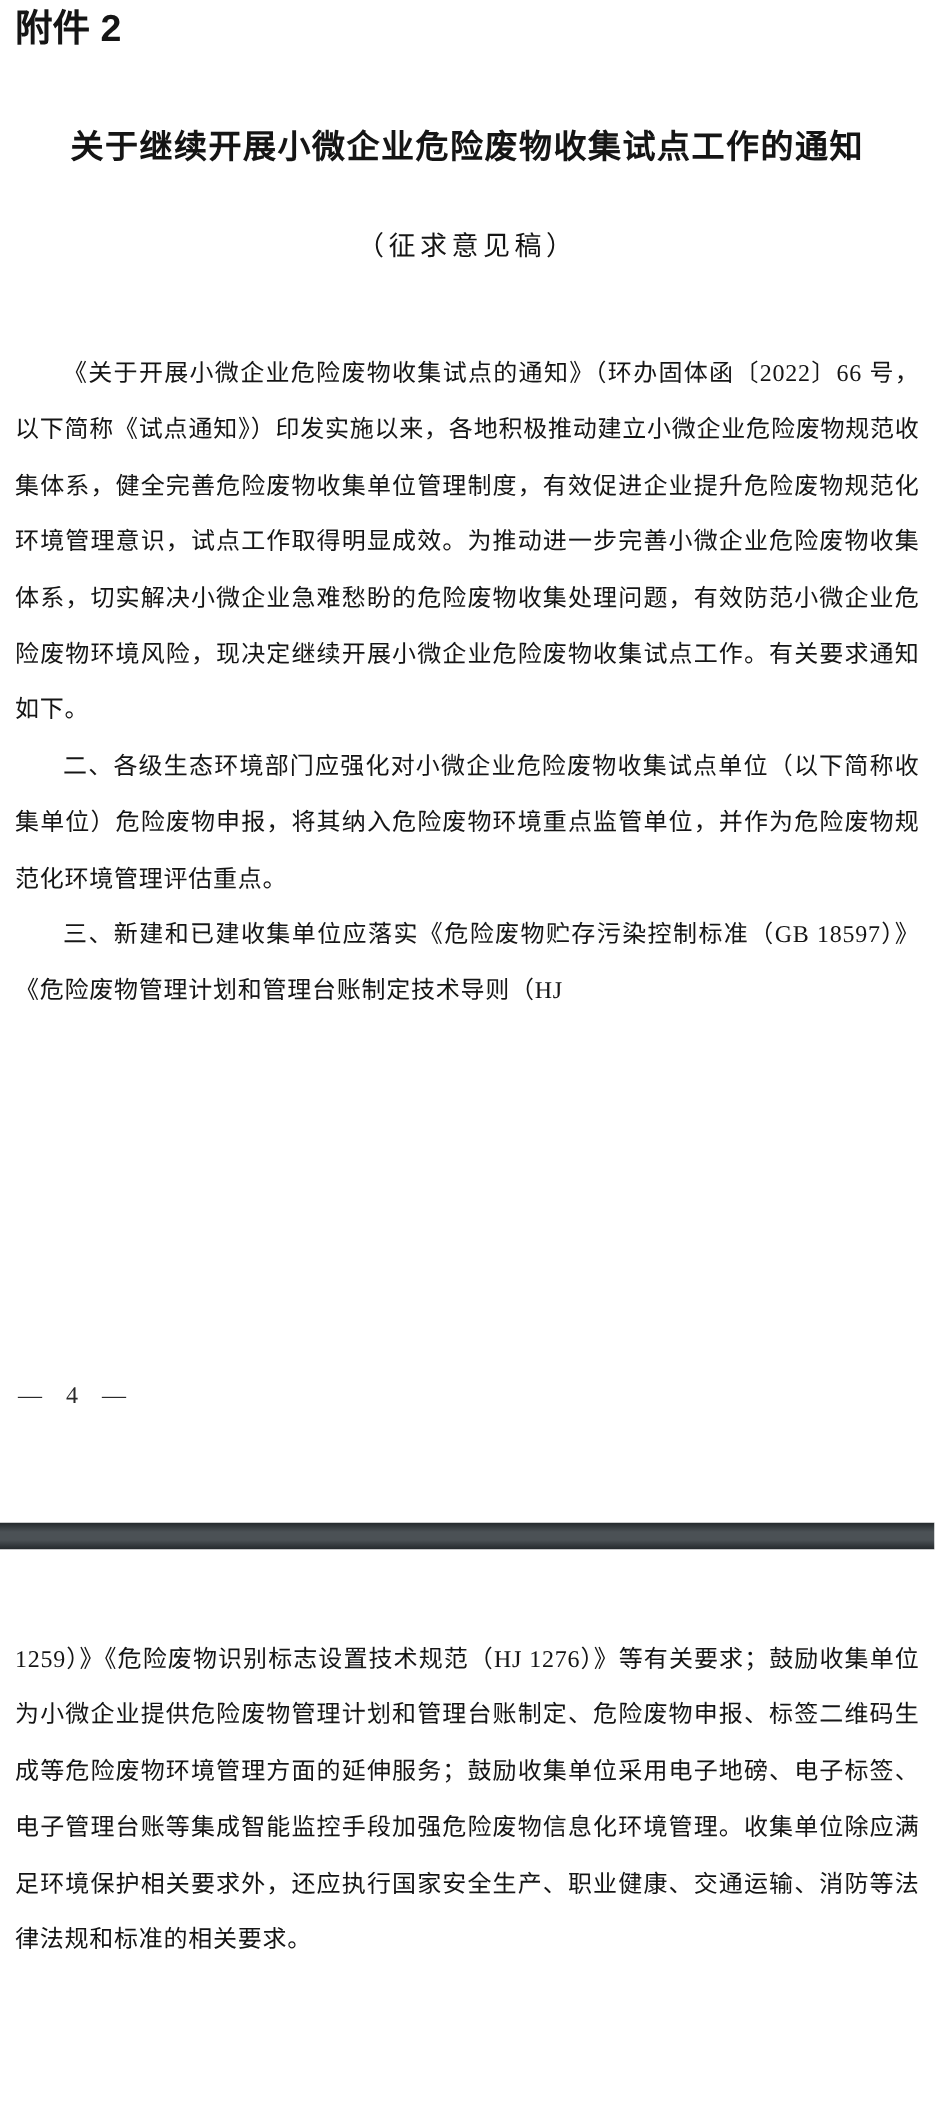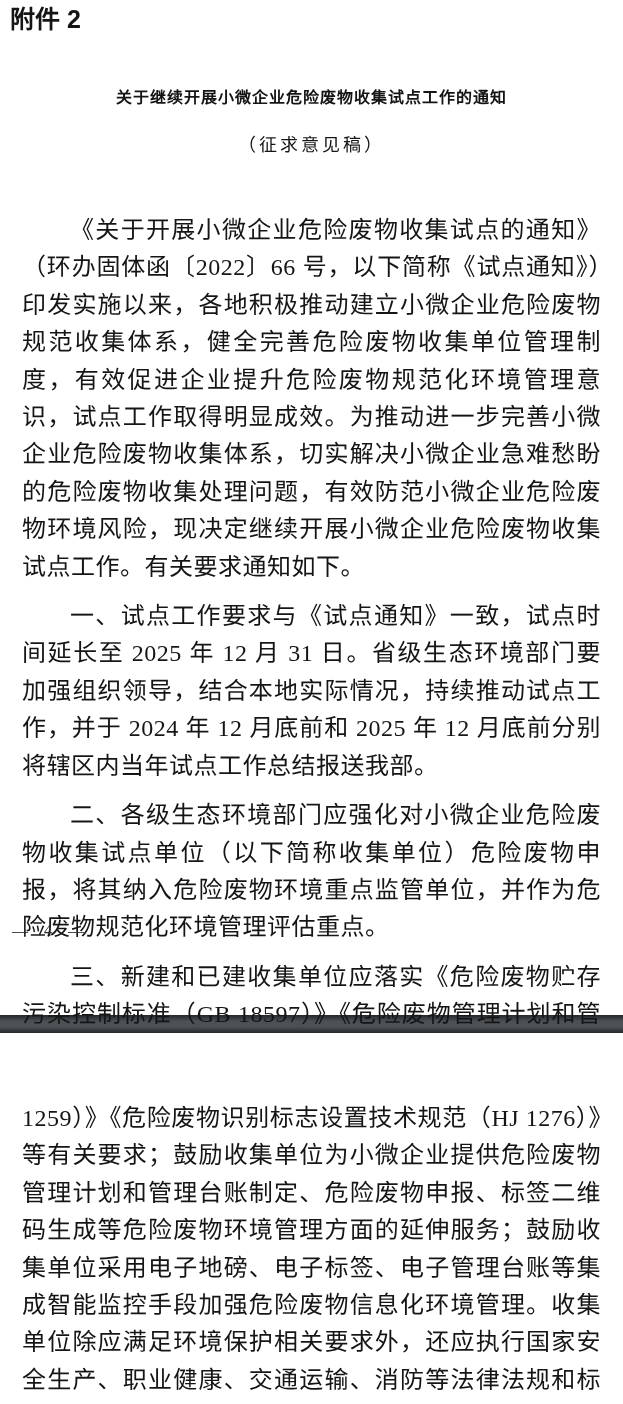--- a/index.html
+++ b/index.html
@@ -41,38 +41,38 @@
     font-weight: bold;
     font-size: 25px;
     line-height: 24px;
     text-align: left;
   }
   .doc-title {
     margin-top: 50px;
     text-align: center;
     font-family: "Liberation Sans", "DejaVu Sans", sans-serif;
     font-weight: bold;
-    font-size: 16px;
+    font-size: 22px;
     letter-spacing: 1px;
     line-height: 34px;
     white-space: nowrap;
   }
   .doc-subtitle {
-    margin-top: 17px;
+    margin-top: 36px;
     text-align: center;
     font-size: 18px;
     letter-spacing: 3px;
     line-height: 26px;
   }
   .body-block {
     margin-top: 54px;
   }
   p.para {
-    margin: 12px;
-    font-size: 24px;
+    margin: 0;
+    font-size: 16px;
     line-height: 37.4px;
     letter-spacing: 0.5px;
     text-align: justify;
     text-justify: inter-ideograph;
     text-indent: 2em;
   }
   p.para.continuation {
     text-indent: 0;
   }
   .page-number {
@@ -91,21 +91,20 @@
 
   <div class="page page-1">
     <div class="attachment-label">附件 2</div>
 
     <div class="doc-title">关于继续开展小微企业危险废物收集试点工作的通知</div>
 
     <div class="doc-subtitle">（征求意见稿）</div>
 
     <div class="body-block">
       <p class="para">《关于开展小微企业危险废物收集试点的通知》（环办固体函〔2022〕66 号，以下简称《试点通知》）印发实施以来，各地积极推动建立小微企业危险废物规范收集体系，健全完善危险废物收集单位管理制度，有效促进企业提升危险废物规范化环境管理意识，试点工作取得明显成效。为推动进一步完善小微企业危险废物收集体系，切实解决小微企业急难愁盼的危险废物收集处理问题，有效防范小微企业危险废物环境风险，现决定继续开展小微企业危险废物收集试点工作。有关要求通知如下。</p>
-      <p class="para">一、试点工作要求与《试点通知》一致，试点时间延长至 2025 年 12 月 31 日。省级生态环境部门要加强组织领导，结合本地实际情况，持续推动试点工作，并于 2024 年 12 月底前和 2025 年 12 月底前分别将辖区内当年试点工作总结报送我部。</p>
       <p class="para">二、各级生态环境部门应强化对小微企业危险废物收集试点单位（以下简称收集单位）危险废物申报，将其纳入危险废物环境重点监管单位，并作为危险废物规范化环境管理评估重点。</p>
       <p class="para">三、新建和已建收集单位应落实《危险废物贮存污染控制标准（GB 18597）》《危险废物管理计划和管理台账制定技术导则（HJ</p>
     </div>
 
     <div class="page-number">— 4 —</div>
   </div>
 
   <div class="page-gap"></div>
 
   <div class="page page-2">

